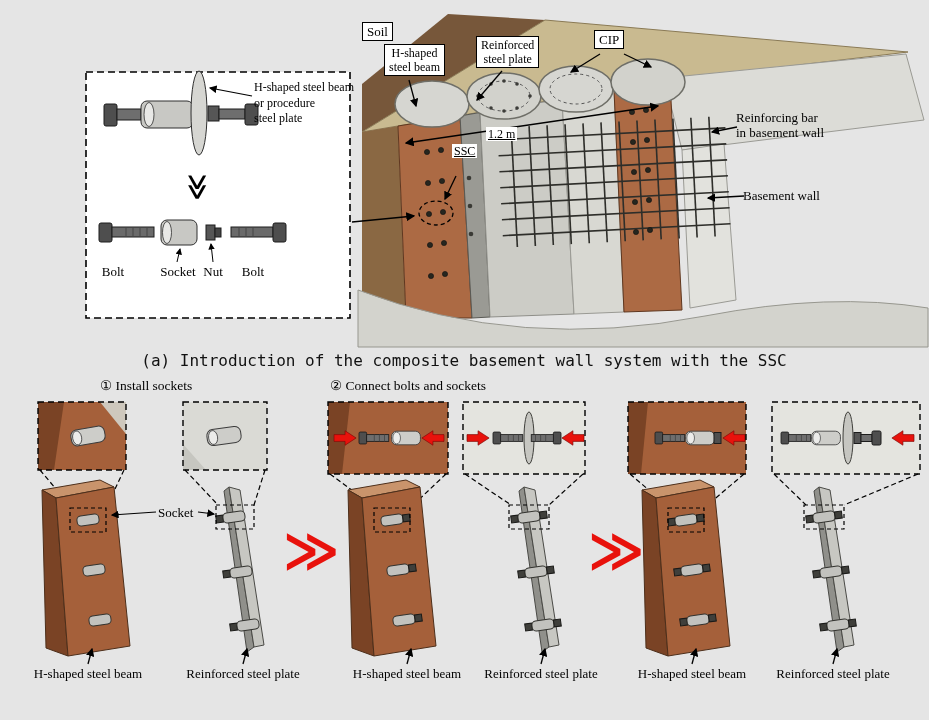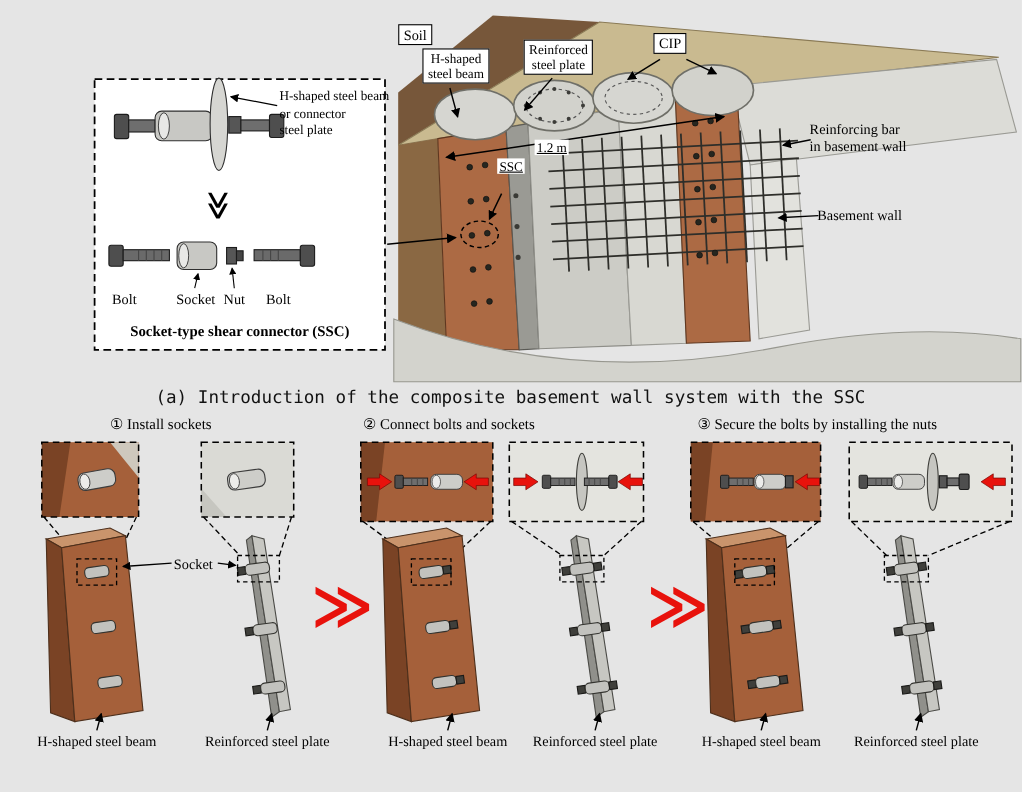--- a/index.html
+++ b/index.html
@@ -363,38 +363,36 @@
 
 <div class="lbl" style="left:736px;top:110px">
   <div>Reinforcing bar</div>
   <div>in basement wall</div>
 </div>
 
 <div class="lbl" style="left:743px;top:188px">Basement wall</div>
 
 <div class="lbl small" style="left:254px;top:80px;line-height:1.3">
   <div>H-shaped steel beam</div>
-  <div>or connector</div>
+  <div>or procedure</div>
   <div>steel plate</div>
 </div>
 
 <div class="rot-chev" style="left:180px;top:172px">≫</div>
 
 <div class="lbl ctr" style="left:113px;top:264px">Bolt</div>
 <div class="lbl ctr" style="left:178px;top:264px">Socket</div>
 <div class="lbl ctr" style="left:213px;top:264px">Nut</div>
 <div class="lbl ctr" style="left:253px;top:264px">Bolt</div>
 
-<div class="lbl ctr title" style="left:218px;top:293px">Socket-type shear connector (SSC)</div>
 
 <div class="caption" style="left:464px;top:351px">(a) Introduction of the composite basement wall system with the SSC</div>
 
 <div class="step-h" style="left:100px;top:377px">① Install sockets</div>
 <div class="step-h" style="left:330px;top:377px">② Connect bolts and sockets</div>
-<div class="step-h" style="left:634px;top:377px">③ Secure the bolts by installing the nuts</div>
 
 <div class="lbl" style="left:158px;top:505px">Socket</div>
 
 <div class="red-chev" style="left:283px;top:524px">≫</div>
 <div class="red-chev" style="left:588px;top:524px">≫</div>
 
 <div class="lbl ctr" style="left:88px;top:666px">H-shaped steel beam</div>
 <div class="lbl ctr" style="left:243px;top:666px">Reinforced steel plate</div>
 <div class="lbl ctr" style="left:407px;top:666px">H-shaped steel beam</div>
 <div class="lbl ctr" style="left:541px;top:666px">Reinforced steel plate</div>

